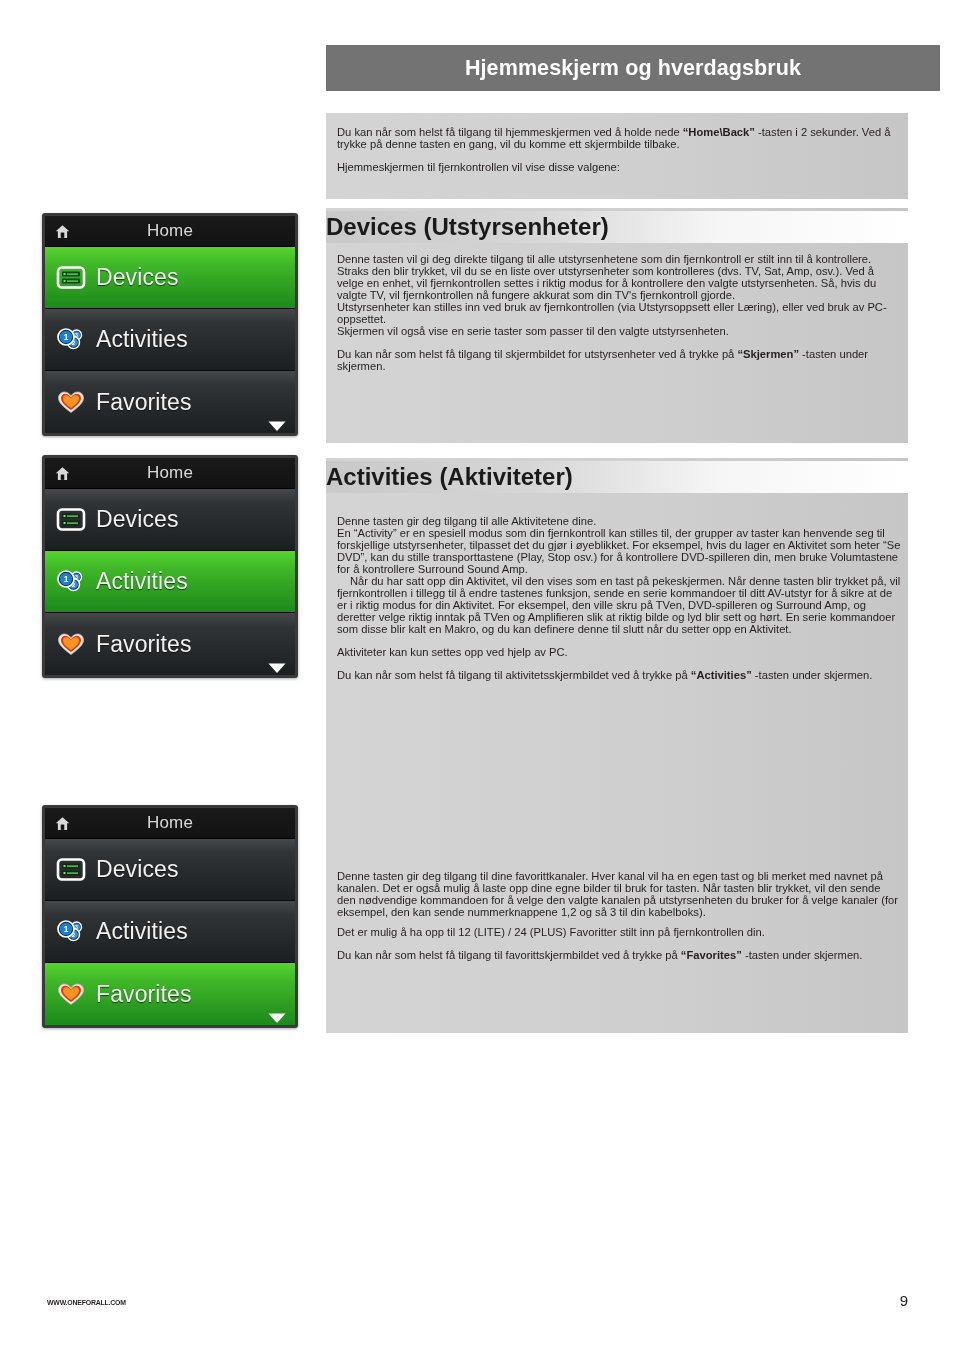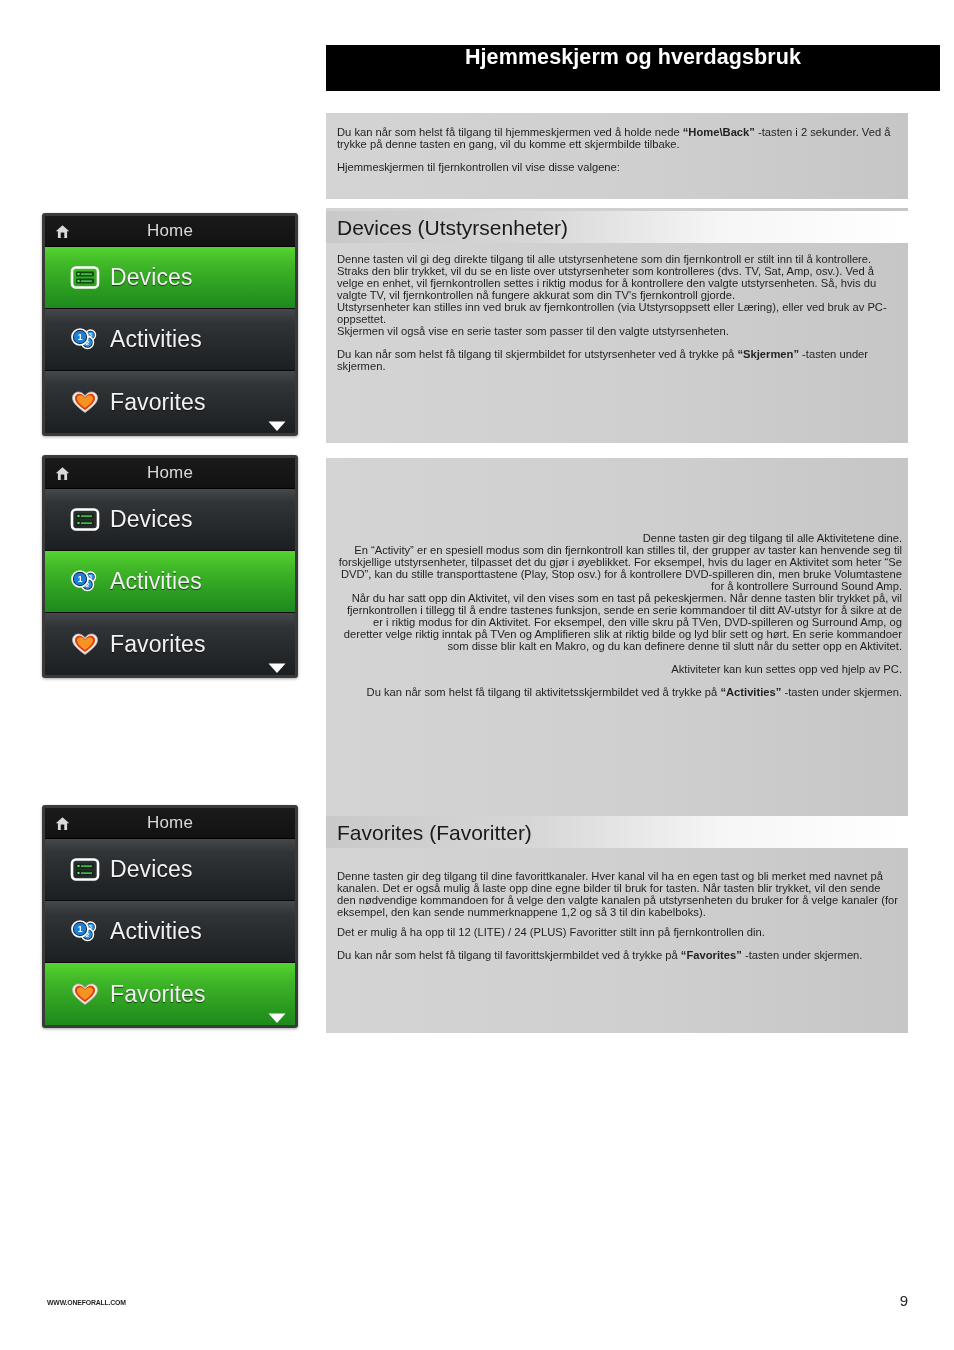--- a/index.html
+++ b/index.html
@@ -17,23 +17,23 @@
     background: #fff;
   }
 
   
   .title-bar {
     position: absolute;
     left: 326px;
     top: 45px;
     width: 614px;
     height: 46px;
-    background: #000000;
+    background: #737373;
     display: flex;
-    align-items: flex-start;
+    align-items: center;
     justify-content: center;
   }
   .title-bar .title-text {
     color: #ffffff;
     font-size: 21.5px;
     font-weight: bold;
     letter-spacing: 0.1px;
   }
 
   
@@ -54,44 +54,43 @@
     width: 582px;
     height: 32px;
     background: linear-gradient(to right, #c9c9c9 0%, #d6d6d6 35%, #f6f6f6 68%, #ffffff 100%);
     display: flex;
     align-items: center;
   }
   .sec-head.devices { top: 211px; }
   .sec-head.activities { top: 461px; }
   .sec-head.favorites { top: 816px; }
   .sec-head h2 {
-    font-size: 21px;
-    font-weight: normal;
+    font-size: 24px;
+    font-weight: bold;
     color: #1a1a1a;
-    padding-left: 11px;
     line-height: 1;
   }
 
   .body-text {
     position: absolute;
     left: 337px;
     width: 565px;
     font-size: 11.2px;
     line-height: 12px;
     color: #231f20;
     text-align: left;
   }
   .body-text p { margin: 0; }
   .body-text p + p { margin-top: 11px; }
   .body-text b { font-weight: bold; }
   .indent { text-indent: 13px; }
 
   .t-intro      { top: 126px; }
   .t-devices    { top: 253px; }
-  .t-activities { top: 532px; text-align: right; }
+  .t-activities { top: 515px; }
   .t-favorites  { top: 870px; }
 
   
   .screen {
     position: absolute;
     width: 256px;
     background: #1b1b1b;
     border: 3px solid #3a3a3a;
     border-radius: 3px;
     overflow: hidden;
@@ -121,21 +120,21 @@
     top: 7px;
     width: 17px;
     height: 17px;
   }
 
   .scr-row {
     position: relative;
     height: 62px;
     display: flex;
     align-items: center;
-    padding-left: 25px;
+    padding-left: 11px;
     border-bottom: 1px solid #0a0a0a;
     background: linear-gradient(to bottom, #46494b 0%, #313436 22%, #24272a 70%, #1c1f21 100%);
   }
   .scr-row:last-child { border-bottom: none; }
   .scr-row.active {
     background: linear-gradient(to bottom, #55d42f 0%, #3fb628 30%, #2a9a20 72%, #1c8a1c 100%);
   }
   .scr-row .row-label {
     color: #f2f2f2;
     font-size: 23px;
@@ -193,32 +192,32 @@
     <h2>Devices (Utstyrsenheter)</h2>
   </div>
   <div class="body-text t-devices">
     <p>Denne tasten vil gi deg direkte tilgang til alle utstyrsenhetene som din fjernkontroll er stilt inn til å kontrollere.  Straks den blir trykket, vil du se en liste over utstyrsenheter som kontrolleres (dvs. TV, Sat, Amp, osv.). Ved å velge en enhet, vil fjernkontrollen settes i riktig modus for å kontrollere den valgte utstyrsenheten.  Så, hvis du valgte TV, vil fjernkontrollen nå fungere akkurat som din TV's fjernkontroll gjorde.</p>
     <p style="margin-top:0">Utstyrsenheter kan stilles inn ved bruk av fjernkontrollen (via Utstyrsoppsett eller Læring), eller ved bruk av PC-oppsettet.</p>
     <p style="margin-top:0">Skjermen vil også vise en serie taster som passer til den valgte utstyrsenheten.</p>
     <p><span>Du kan når som helst få tilgang til skjermbildet for utstyrsenheter ved å trykke på </span><b>“Skjermen”</b><span> -tasten under skjermen.</span></p>
   </div>
 
   <div class="block activities"></div>
+  <div class="sec-head activities">
+    <h2>Activities (Aktiviteter)</h2>
+  </div>
   <div class="body-text t-activities">
     <p>Denne tasten gir deg tilgang til alle Aktivitetene dine.</p>
     <p style="margin-top:0">En “Activity” er en spesiell modus som din fjernkontroll kan stilles til, der grupper av taster kan henvende seg til forskjellige utstyrsenheter, tilpasset det du gjør i øyeblikket. For eksempel, hvis du lager en Aktivitet som heter “Se DVD”, kan du stille transporttastene (Play, Stop osv.) for å kontrollere DVD-spilleren din, men bruke Volumtastene for å kontrollere Surround Sound Amp.</p>
     <p class="indent" style="margin-top:0">Når du har satt opp din Aktivitet, vil den vises som en tast på pekeskjermen. Når denne tasten blir trykket på, vil fjernkontrollen i tillegg til å endre tastenes funksjon, sende en serie kommandoer til ditt AV-utstyr for å sikre at de er i riktig modus for din Aktivitet. For eksempel, den ville skru på TVen, DVD-spilleren og Surround Amp, og deretter velge riktig inntak på TVen og Amplifieren slik at riktig bilde og lyd blir sett og hørt. En serie kommandoer som disse blir kalt en Makro, og du kan definere denne til slutt når du setter opp en Aktivitet.</p>
     <p>Aktiviteter kan kun settes opp ved hjelp av PC.</p>
     <p><span>Du kan når som helst få tilgang til aktivitetsskjermbildet ved å trykke på </span><b>“Activities”</b><span> -tasten under skjermen.</span></p>
   </div>
 
   <div class="block favorites"></div>
-  <div class="sec-head favorites">
-    <h2>Favorites (Favoritter)</h2>
-  </div>
   <div class="body-text t-favorites">
     <p>Denne tasten gir deg tilgang til dine favorittkanaler. Hver kanal vil ha en egen tast og bli merket med navnet på kanalen.  Det er også mulig å laste opp dine egne bilder til bruk for tasten. Når tasten blir trykket, vil den sende den nødvendige kommandoen for å velge den valgte kanalen på utstyrsenheten du bruker for å velge kanaler (for eksempel, den kan sende nummerknappene 1,2 og så 3 til din kabelboks).</p>
     <p style="margin-top:8px">Det er mulig å ha opp til 12 (LITE) / 24 (PLUS) Favoritter stilt inn på fjernkontrollen din.</p>
     <p><span>Du kan når som helst få tilgang til favorittskjermbildet ved å trykke på </span><b>“Favorites”</b><span> -tasten under skjermen.</span></p>
   </div>
 
   <div class="screen s1">
     <div class="scr-header">
       <svg class="home-ic" viewBox="0 0 24 24">
         <path d="M12 3 L2.5 11.5 h3 V21 h13 V11.5 h3 Z" fill="#d9d9d9"></path>

